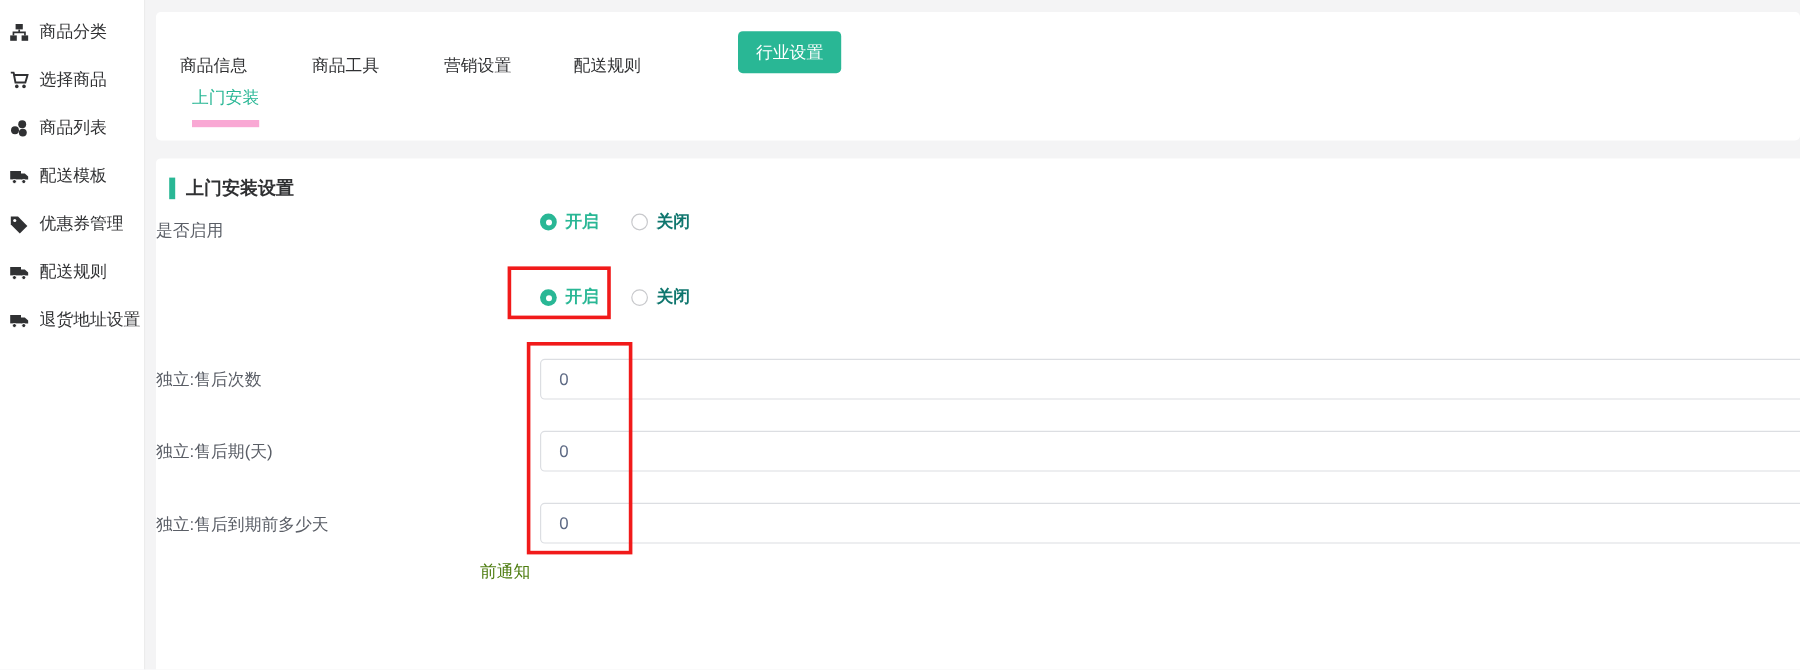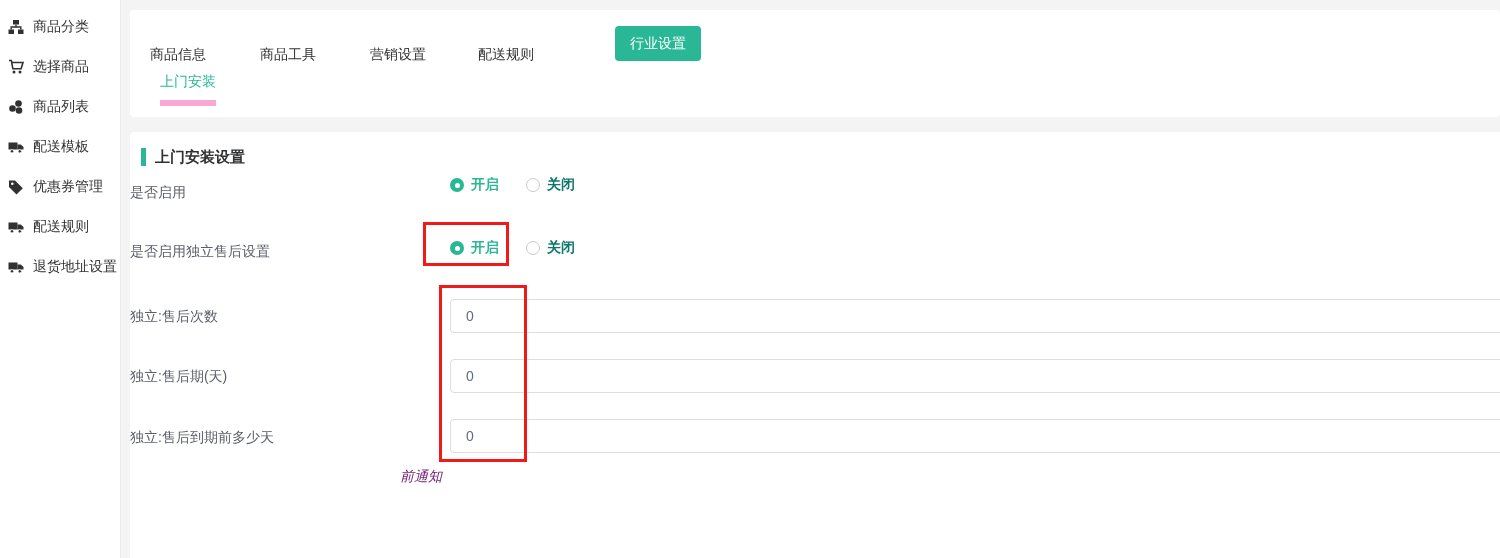--- a/index.html
+++ b/index.html
@@ -48,21 +48,21 @@
 
   
   .section-head { position:absolute; left:11px; top:16px; display:flex; }
   .section-bar { width:5px; height:18px; background:#29b795; margin-right:9px; }
   .section-title { font-size:15px; font-weight:bold; color:#303133; }
 
   .flabel {
     position:absolute; left:0; width:315px; text-align:left;
     font-size:14px; color:#5a5e66; line-height:16px; white-space:nowrap;
   }
-  .flabel2 { position:absolute; font-size:14px; color:#701a75; line-height:16px; white-space:nowrap;font-style:italic; }
+  .flabel2 { position:absolute; font-size:14px; color:#4d7c0f; line-height:16px; white-space:nowrap; }
 
   .radio-group { position:absolute; display:flex; align-items:center; height:16px; }
   .radio { width:14px; height:14px; border-radius:50%; display:inline-block; position:relative; cursor:pointer; flex:0 0 14px; }
   .radio.sel { background:#29b795; }
   .radio.sel::after {
     content:""; position:absolute; left:50%; top:50%; width:5px; height:5px;
     margin:-2.5px 0 0 -2.5px; border-radius:50%; background:#fff;
   }
   .radio.unsel { background:#fff; border:1px solid #c8c9cc; }
   .radio-txt { margin-left:7px; font-size:14px;font-weight:bold; }
@@ -179,21 +179,20 @@
     </div>
 
     <div class="flabel" style="top:52px">是否启用</div>
     <div class="radio-group" style="left:320px; top:45px">
       <span class="radio sel"></span>
       <span class="radio-txt on">开启</span>
       <span class="radio unsel opt-gap"></span>
       <span class="radio-txt off">关闭</span>
     </div>
 
-    <div class="flabel" style="top:111px; width:303px">是否启用独立售后设置</div>
     <div class="radio-group" style="left:320px; top:108px">
       <span class="radio sel"></span>
       <span class="radio-txt on">开启</span>
       <span class="radio unsel opt-gap"></span>
       <span class="radio-txt off">关闭</span>
     </div>
 
     <div class="flabel" style="top:176px">独立:售后次数</div>
     <input class="finput" style="top: 167px;" value="0">
 

